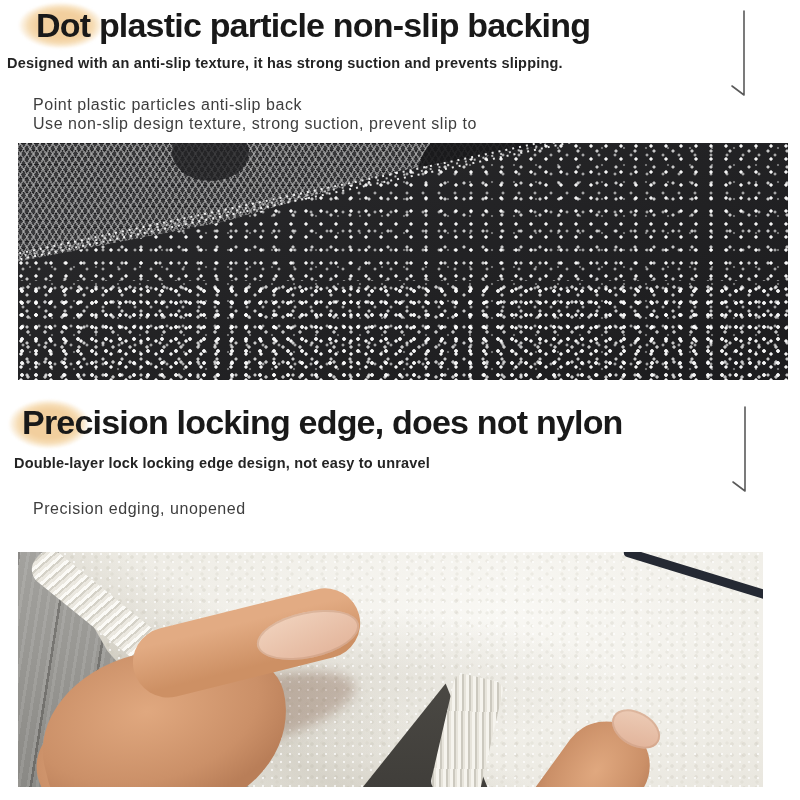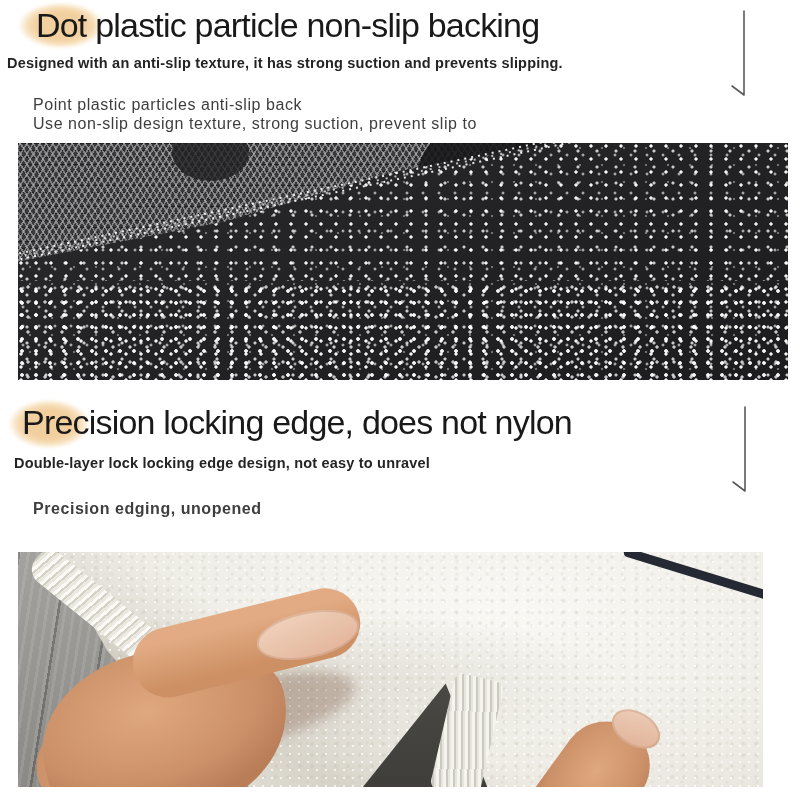--- a/index.html
+++ b/index.html
@@ -10,21 +10,21 @@
   }
   .abs{position:absolute;}
 
   
   .accent-circle{
     position:absolute;border-radius:50%;
     background:radial-gradient(closest-side,#f2cf9e 55%,#f6dcb4 75%,rgba(249,236,216,0) 100%);
     filter:blur(1px);
   }
   .big-heading{
-    position:absolute;margin:0;font-size:34px;font-weight:normal;color:#191919;
+    position:absolute;margin:0;font-size:34px;font-weight:bold;color:#191919;
     letter-spacing:-0.8px;white-space:nowrap;line-height:38px;
   }
   .subtitle{
     position:absolute;font-size:14.5px;font-weight:bold;color:#242424;
     letter-spacing:0.2px;white-space:nowrap;
   }
   .notes{
     position:absolute;font-size:16px;color:#3e3e3e;letter-spacing:0.55px;
     line-height:19px;white-space:nowrap;
   }
@@ -198,21 +198,21 @@
 <section>
   <div class="accent-circle" style="left:8px;top:399px;width:82px;height:50px;"></div>
   <h1 class="big-heading" style="left:22px;top:403px;">Precision locking edge, does not nylon</h1>
 
   <svg class="down-arrow" style="left:731px;top:406px;" viewBox="0 0 26 90">
     <path d="M14 1 V 85 M14 85 L 2 76" stroke="#5a5a5a" stroke-width="1.6" fill="none" stroke-linecap="round"></path>
   </svg>
 
   <div class="subtitle" style="left:14px;top:455px;">Double-layer lock locking edge design, not easy to unravel</div>
 
-  <div class="notes tight" style="left:33px;top:500px;font-weight:bold;">
+  <div class="notes tight" style="left:33px;top:500px;">
     <div>Precision edging, unopened</div>
   </div>
 
   <div class="abs photo2">
     <div class="p2-rug"></div>
     <div class="p2-gap"></div>
     <div class="pile-band pile-a"></div>
     <div class="pile-band pile-b"></div>
     <div class="pattern-line"></div>
     <div class="hand-shadow"></div>

